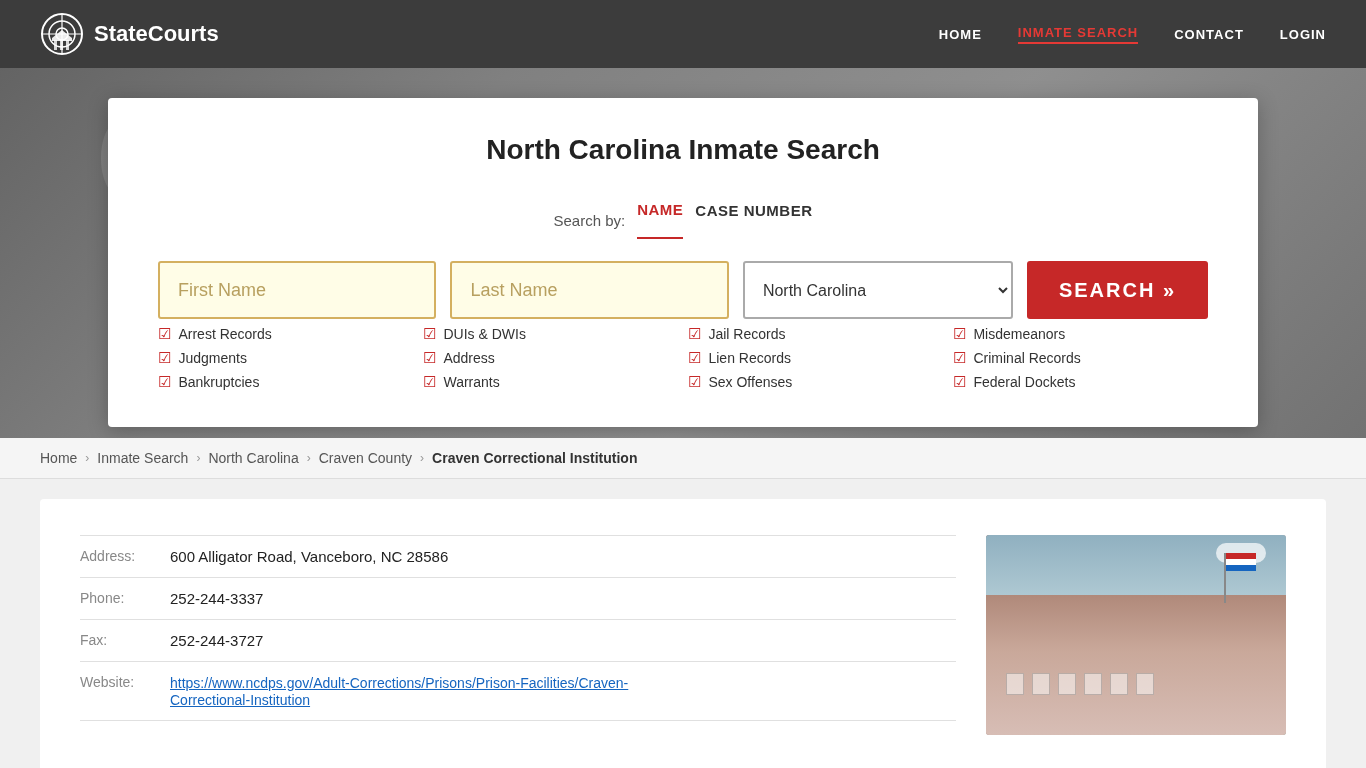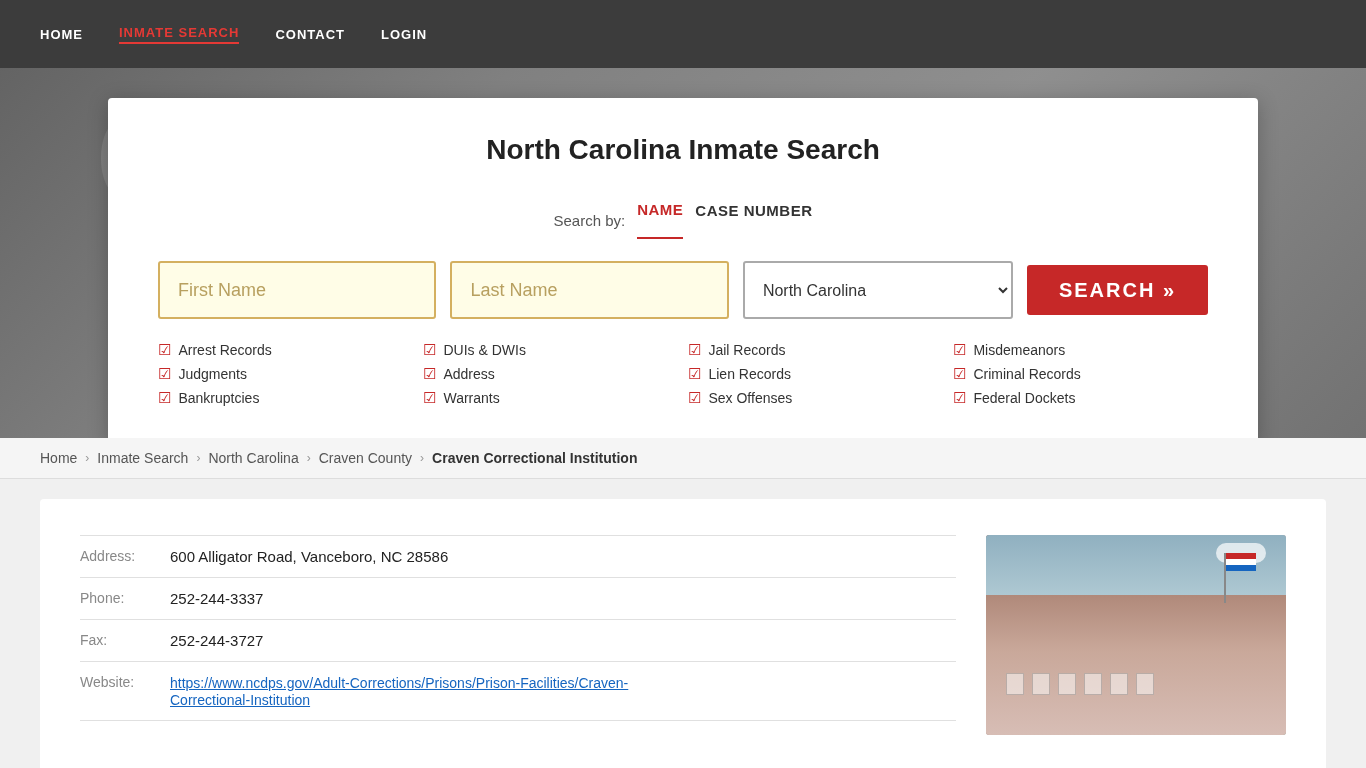--- a/index.html
+++ b/index.html
@@ -119,21 +119,21 @@
       padding-bottom: 19px;
       letter-spacing: 0.5px;
     }
     .search-tab.active {
       color: #c62828;
       border-bottom: 2px solid #c62828;
     }
     .search-row {
       display: flex;
       gap: 14px;
-      margin-bottom: 22px;
+      margin-bottom: 6px;
       align-items: center;
     }
     .input-first, .input-last {
       flex: 1;
       height: 58px;
       border: 2px solid #d4b060;
       background: #fffde7;
       font-size: 18px;
       color: #bbb;
       padding: 0 18px;
@@ -154,21 +154,21 @@
       cursor: pointer;
       appearance: auto;
     }
     .search-btn {
       background: #c62828;
       color: white;
       font-size: 20px;
       font-weight: bold;
       letter-spacing: 2px;
       border: none;
-      height: 50px;
+      height: 58px;
       padding: 0 32px;
       border-radius: 3px;
       cursor: pointer;
       white-space: nowrap;
     }
 
     
     .checks-grid {
       display: grid;
       grid-template-columns: repeat(4, 1fr);
@@ -297,20 +297,36 @@
       top: 8px; right: 20px;
       width: 50px; height: 20px;
       background: rgba(255,255,255,0.7);
       border-radius: 50px;
     }
   </style>
 </head>
 <body>
 
 <header class="header">
+  <div class="logo-area">
+    <svg class="logo-icon" viewBox="0 0 44 44">
+      <circle cx="22" cy="22" r="20" fill="none" stroke="white" stroke-width="2"></circle>
+      <circle cx="22" cy="22" r="13" fill="none" stroke="white" stroke-width="1.5"></circle>
+      <circle cx="22" cy="22" r="6" fill="none" stroke="white" stroke-width="1.5"></circle>
+      <line x1="22" y1="2" x2="22" y2="42" stroke="white" stroke-width="1.2"></line>
+      <line x1="2" y1="22" x2="42" y2="22" stroke="white" stroke-width="1.2"></line>
+
+      <rect x="14" y="28" width="3" height="10" fill="white" opacity="0.8"></rect>
+      <rect x="20" y="28" width="3" height="10" fill="white" opacity="0.8"></rect>
+      <rect x="26" y="28" width="3" height="10" fill="white" opacity="0.8"></rect>
+      <rect x="12" y="26" width="20" height="3" fill="white" opacity="0.9"></rect>
+      <polygon points="12,26 22,18 32,26" fill="white" opacity="0.9"></polygon>
+    </svg>
+    <span class="logo-text">StateCourts</span>
+  </div>
   <nav class="nav">
     <a class="nav-item">HOME</a>
     <a class="nav-item active">INMATE SEARCH</a>
     <a class="nav-item">CONTACT</a>
     <a class="nav-item">LOGIN</a>
   </nav>
 </header>
 
 <section class="hero">
   <div class="hero-bg"></div>

